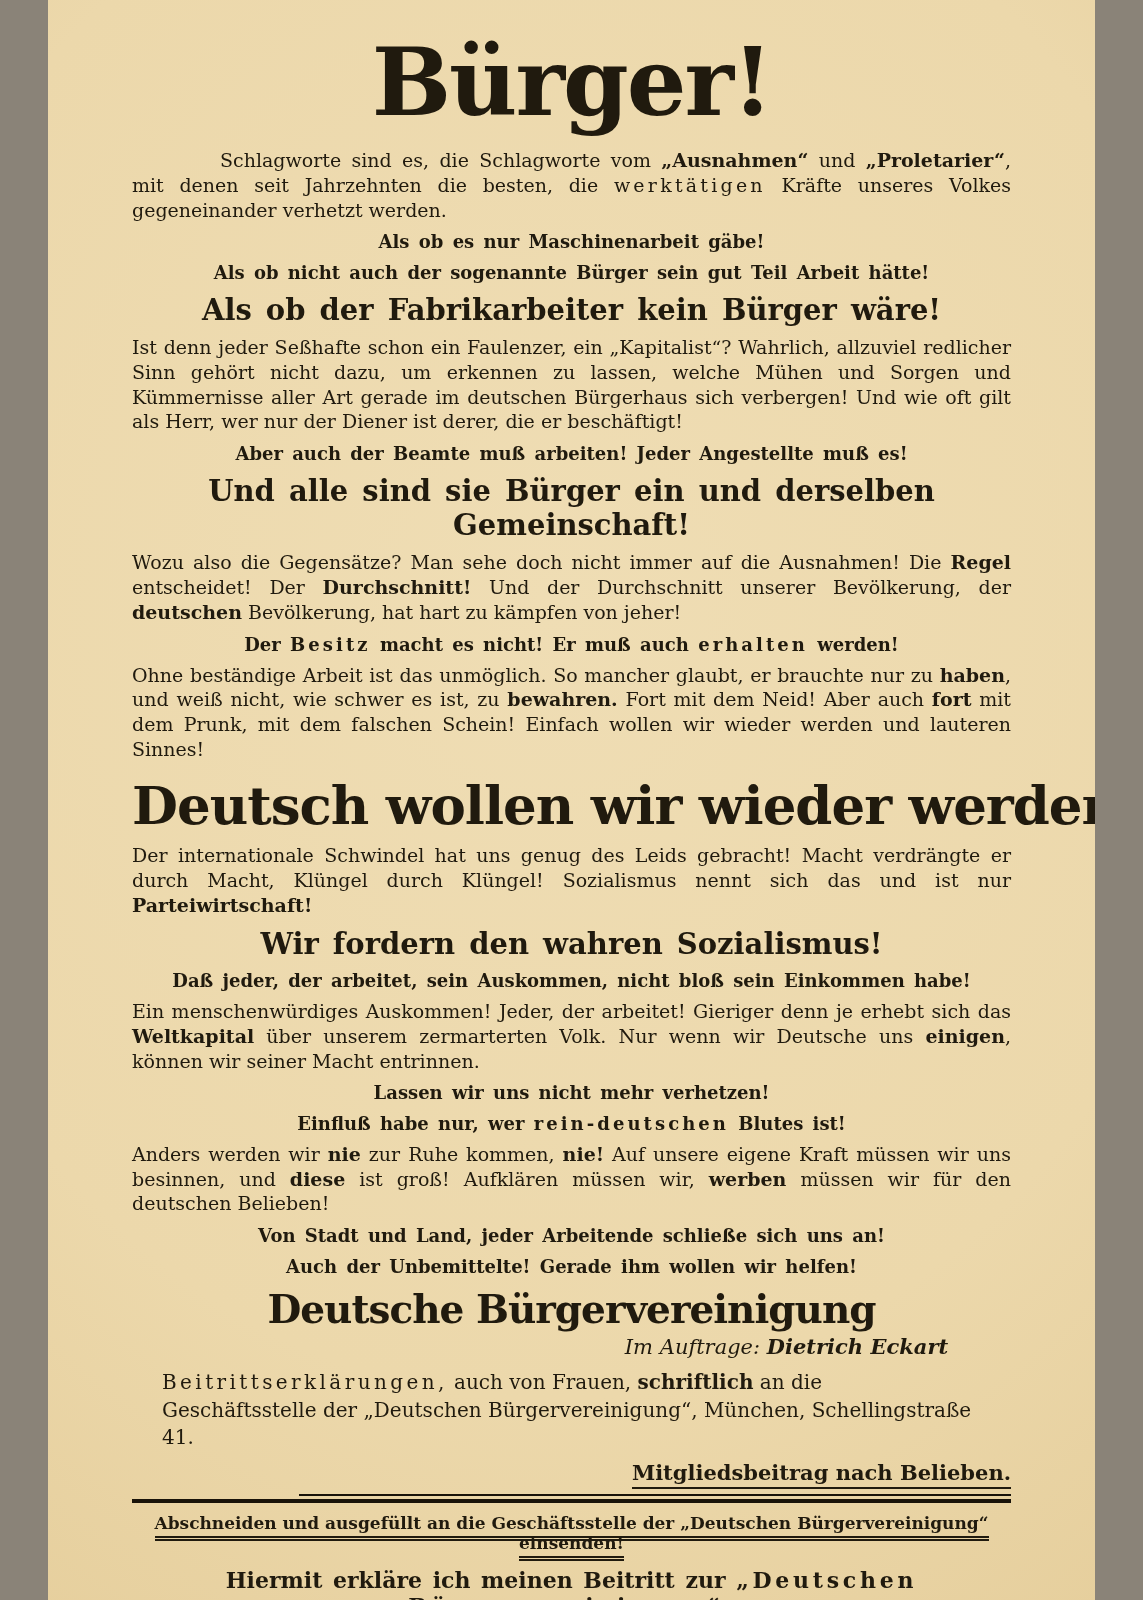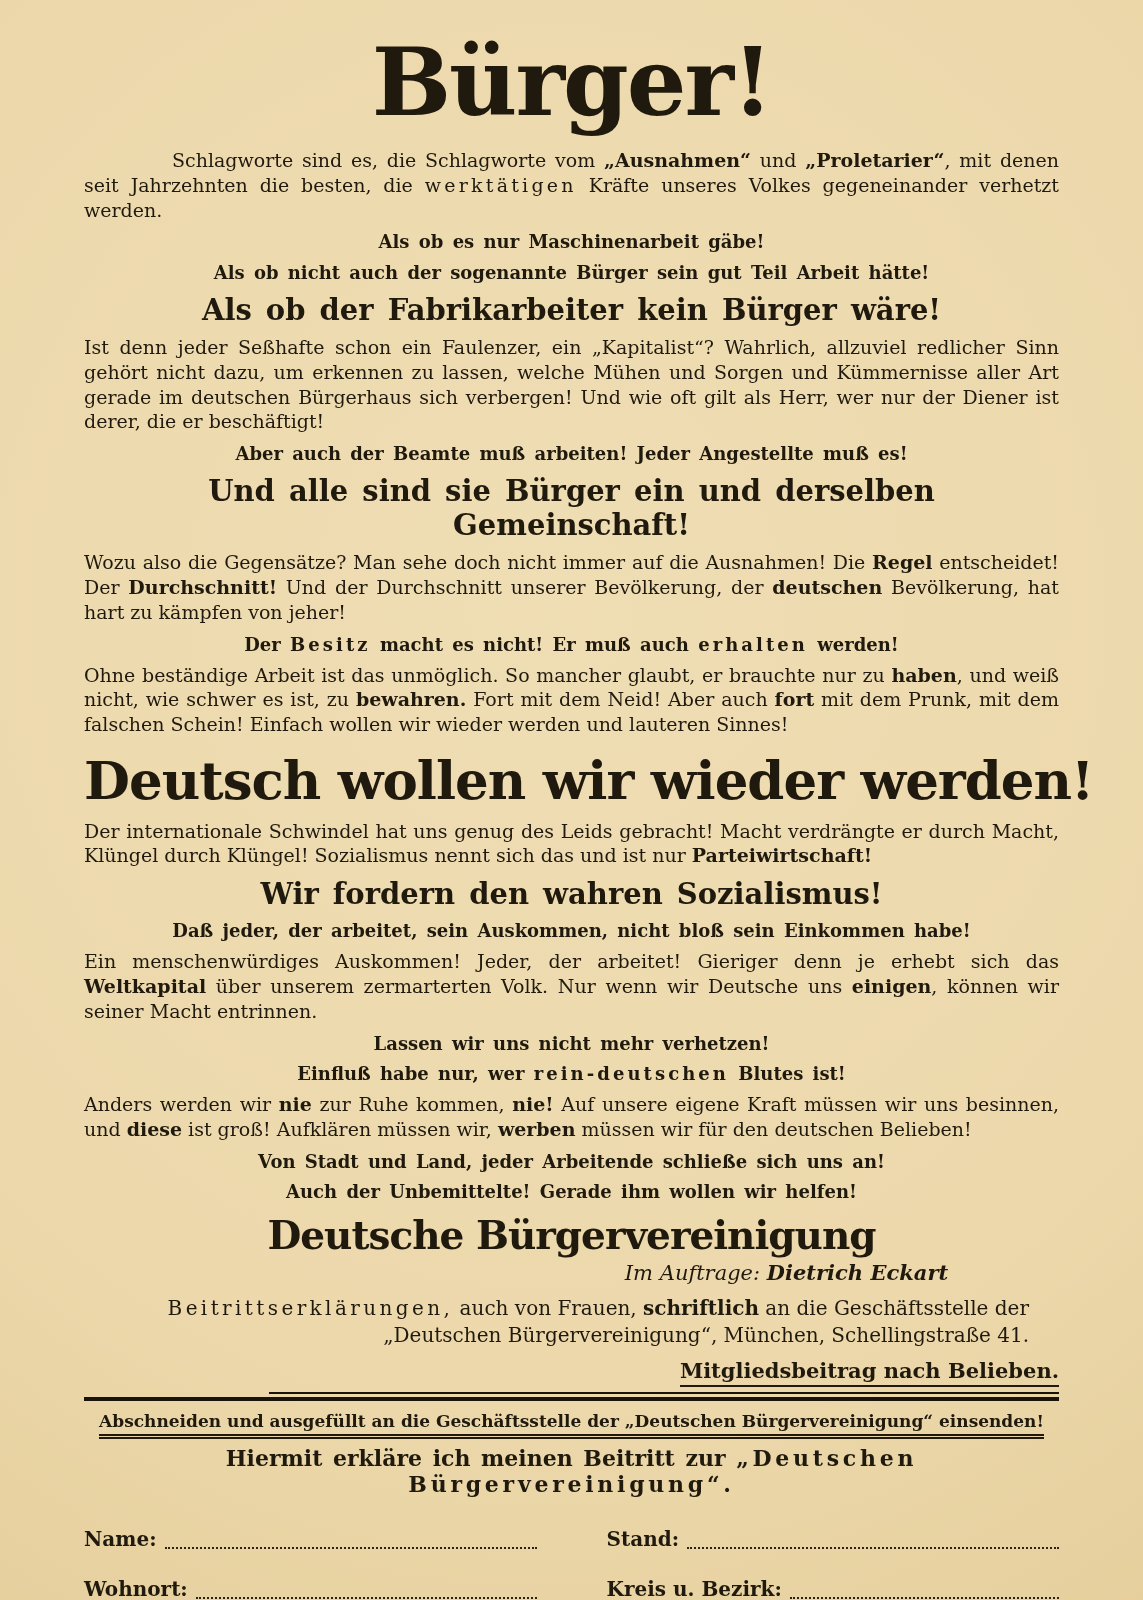--- a/index.html
+++ b/index.html
@@ -1,18 +1,18 @@
 <!DOCTYPE html>
 <html lang="de"><head>
 <meta charset="utf-8">
 <style>
   html,body{margin:0;padding:0;background:#8a8378;}
   .poster{
     position:relative;
-    width:1143px;height:1600px;
+    width:1047px;height:1600px;
     margin:0 auto;
     box-sizing:border-box;
     padding:24px 84px 0;
     overflow:hidden;
     color:#201a0e;
     background:
       radial-gradient(ellipse 120% 90% at 48% 38%, #efddb4 0%, #ecd8ab 55%, #e6cf9d 82%, #ddc28a 100%);
     font-family:"DejaVu Serif","Liberation Serif",serif;
   }
   .b{font-weight:700;}
@@ -38,21 +38,21 @@
     line-height:1.12;margin:14px 0 8px;letter-spacing:-1px;
   }
   .org{
     text-align:center;font-weight:700;font-size:39px;line-height:1.15;
     margin:10px 10px 2px;letter-spacing:-1px;
   }
   .byline{
     text-align:center;font-size:21px;margin:2px 0 10px 430px;font-style:italic;
   }
   .kontakt{
-    font-size:20px;line-height:1.38;text-align:right;margin:8px 30px 4px;
+    font-size:20px;line-height:1.38;text-align:left;margin:8px 30px 4px;
   }
   .beitrag{text-align:right;font-size:21px;font-weight:700;margin:8px 0 14px;}
   .beitrag .u{border-bottom:2px solid #201a0e;padding-bottom:2px;}
   .cut-rule{position:relative;height:4px;background:#191309;margin:14px 0 10px;}
   .cut-rule::before{
     content:"";position:absolute;top:-5px;left:19%;right:0;height:2px;background:#191309;
   }
   .cut-note{text-align:center;font-size:17px;font-weight:700;margin:6px 0 10px;}
   .cut-note .du{border-bottom:5px double #201a0e;padding-bottom:3px;}
   .declaration{

